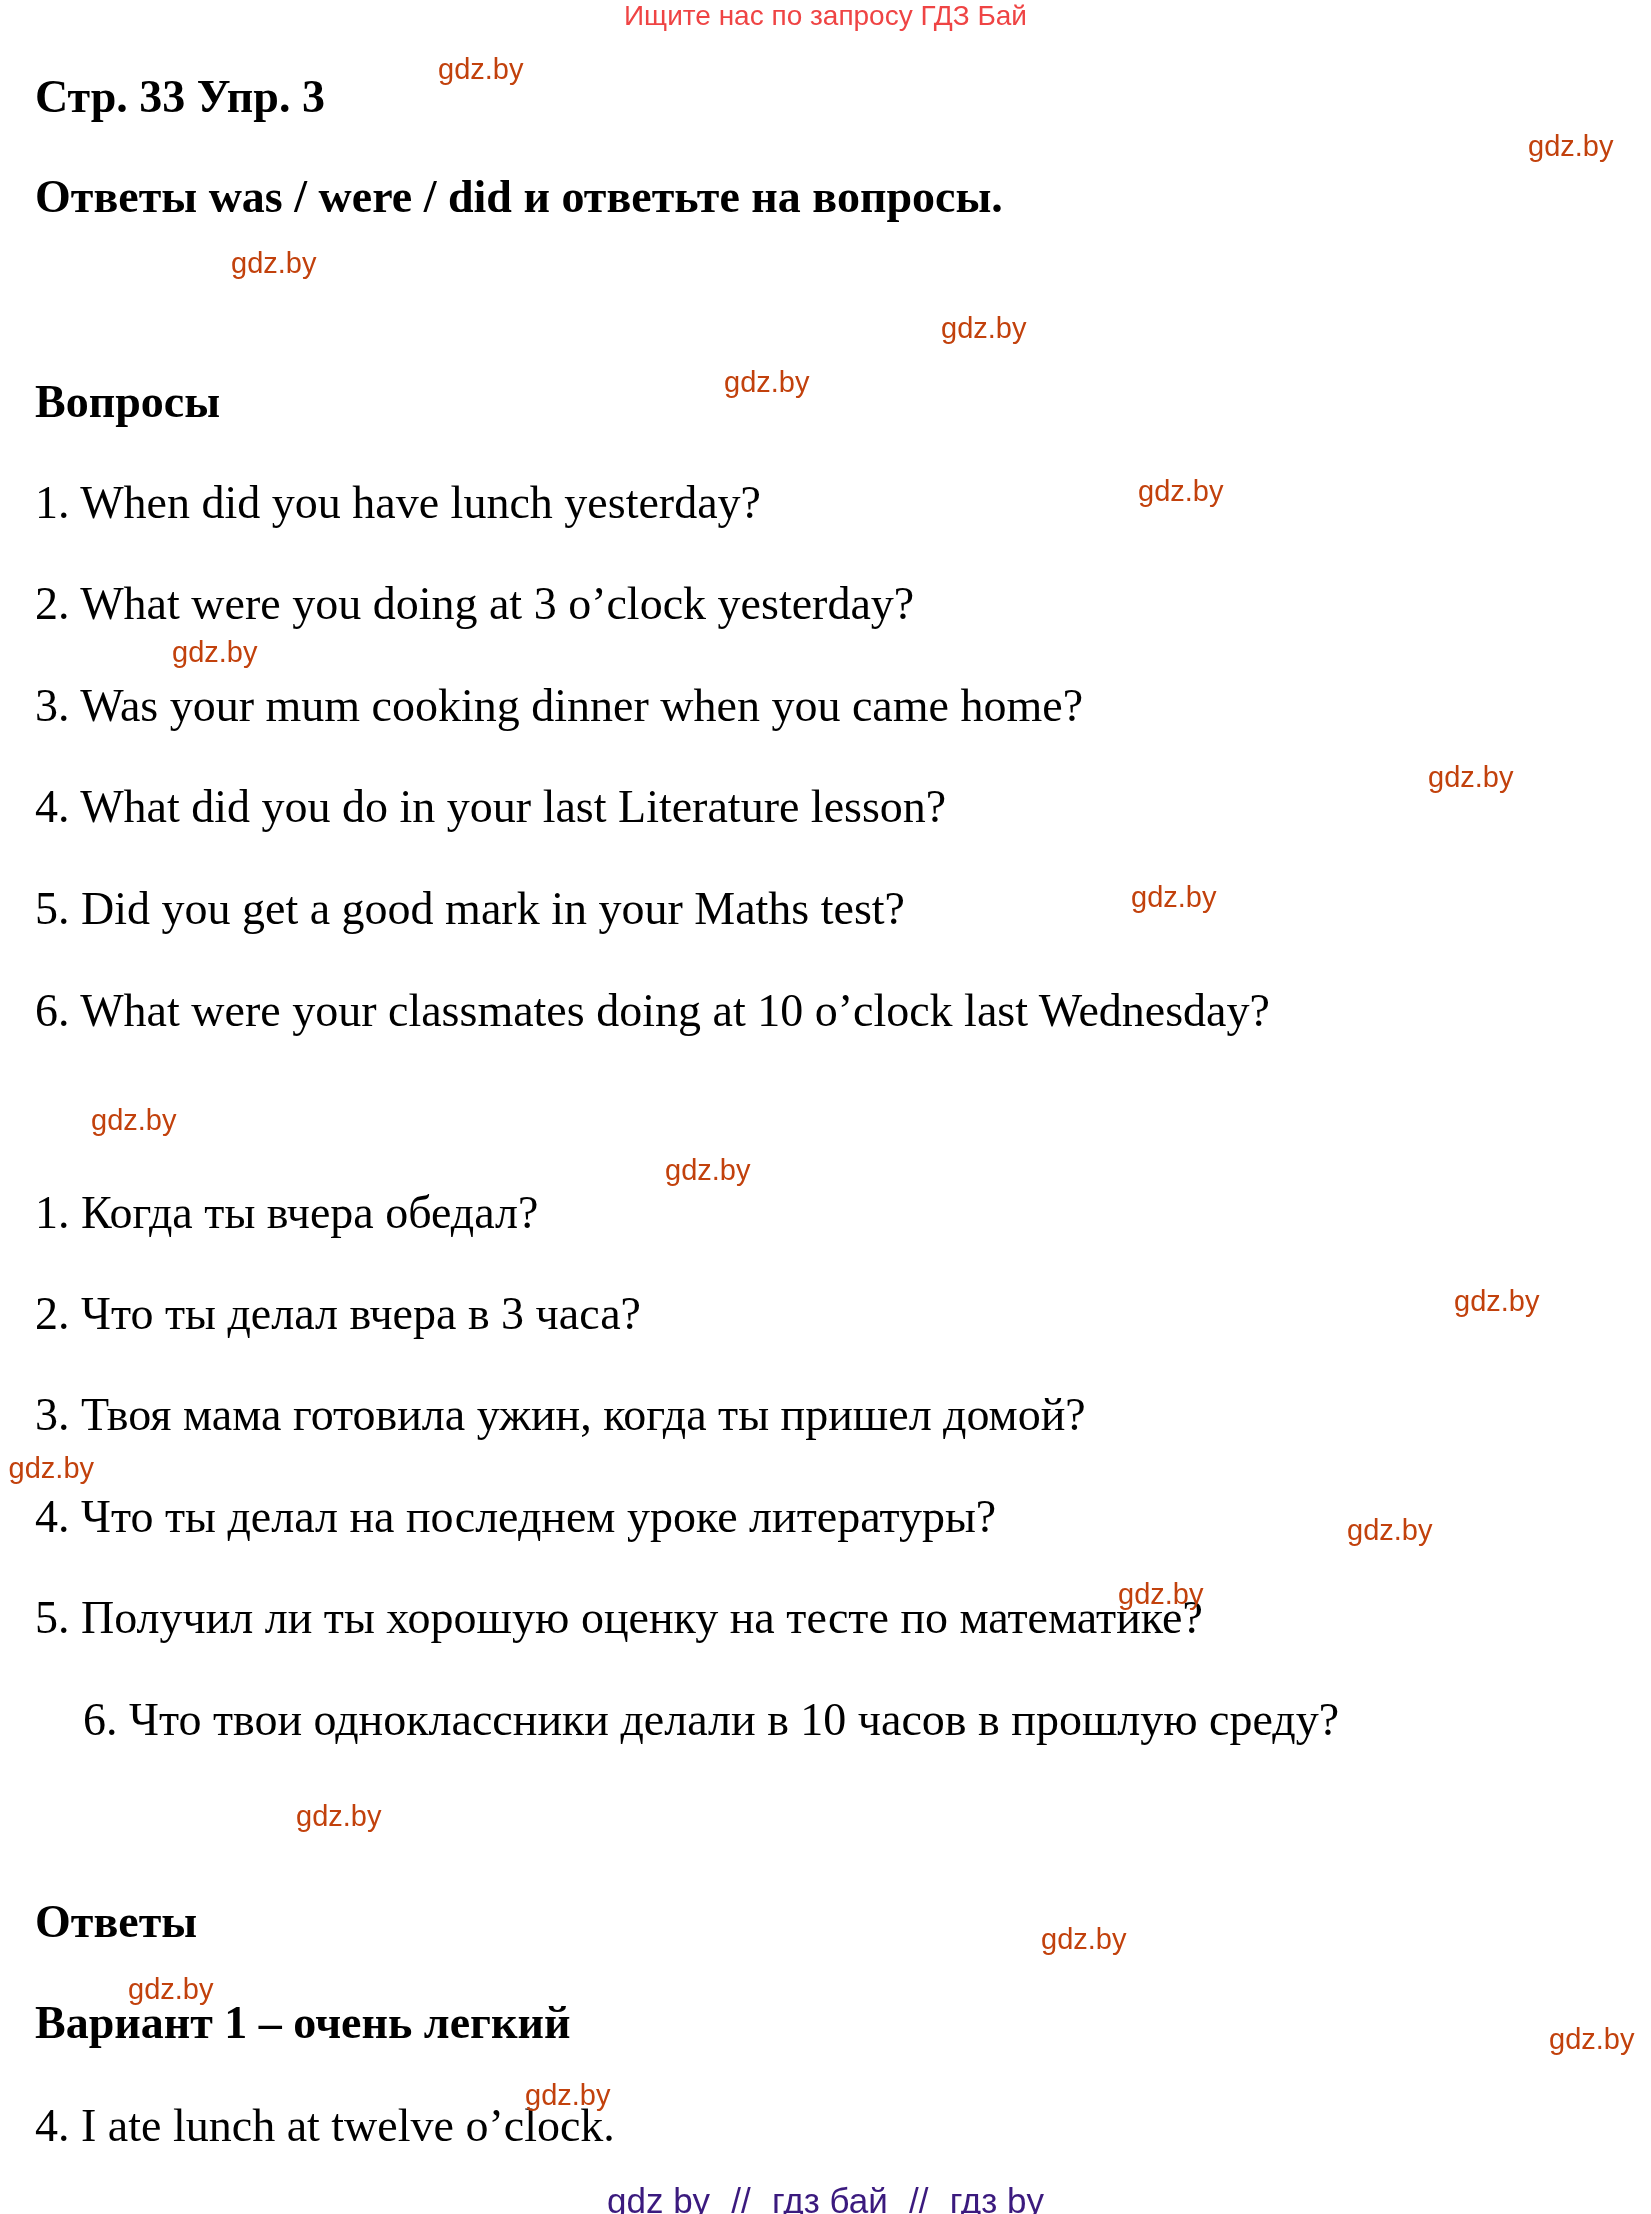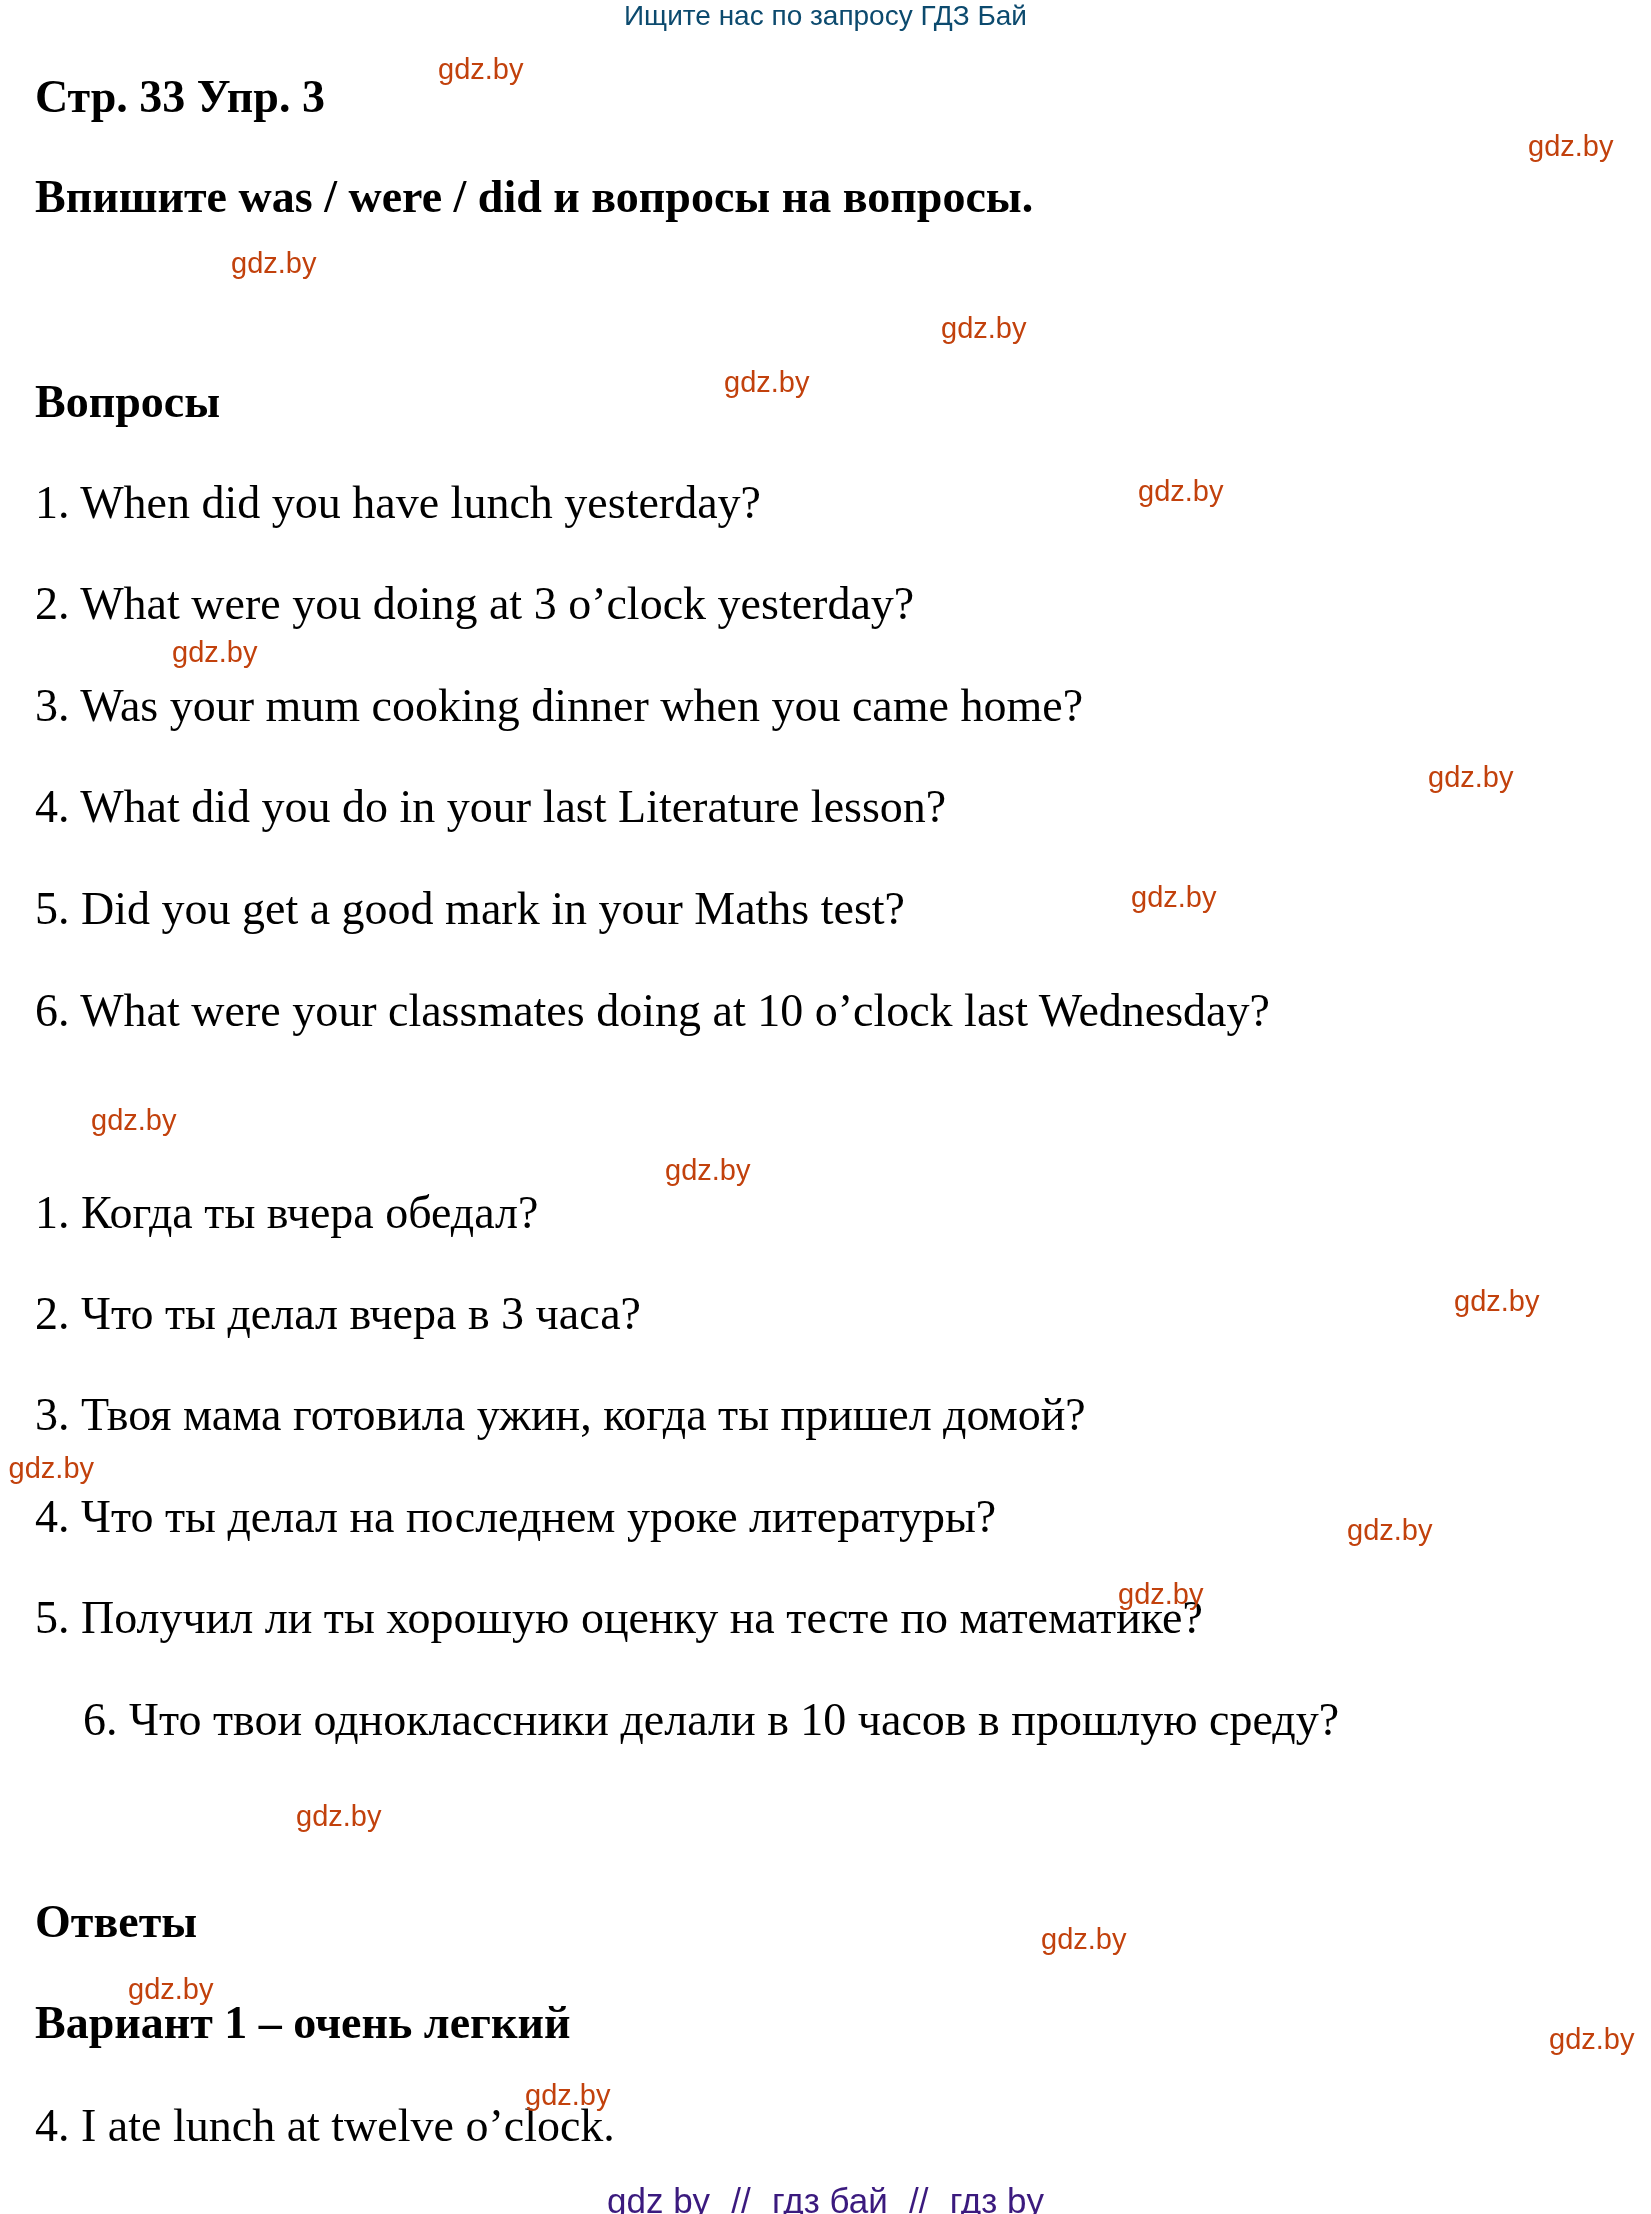--- a/index.html
+++ b/index.html
@@ -15,21 +15,21 @@
     font-family: "Liberation Serif", "DejaVu Serif", serif;
     color: #000000;
   }
   .abs { position: absolute; white-space: nowrap; }
   .top-banner {
     left: 0; width: 1651px; top: 0; height: 33px;
     text-align: center;
     font-family: "Liberation Sans", "DejaVu Sans", sans-serif;
     font-size: 28px;
     line-height: 31px;
-    color: #0c4a6e;
+    color: #ef4444;
   }
   .footer-links {
     left: 0; width: 1651px; top: 2187px; height: 28px;
     text-align: center;
     font-family: "Liberation Sans", "DejaVu Sans", sans-serif;
     font-size: 35px;
     line-height: 28px;
     color: #3b1a7e;
   }
   .footer-links .sep { padding: 0 11.5px; }
@@ -47,21 +47,21 @@
     line-height: 31px;
     color: #c2410c;
   }
 </style>
 </head>
 <body>
 
 <div class="abs top-banner">Ищите нас по запросу ГДЗ Бай</div>
 
 <div class="abs line bold" style="top:70px;">Стр. 33 Упр. 3</div>
-<div class="abs line bold" style="top:170px;">Впишите was / were / did и вопросы на вопросы.</div>
+<div class="abs line bold" style="top:170px;">Ответы was / were / did и ответьте на вопросы.</div>
 
 <div class="abs line bold" style="top:375px;">Вопросы</div>
 
 <div>
   <div class="abs line" style="top:476px;">1. When did you have lunch yesterday?</div>
   <div class="abs line" style="top:577px;">2. What were you doing at 3 o’clock yesterday?</div>
   <div class="abs line" style="top:679px;">3. Was your mum cooking dinner when you came home?</div>
   <div class="abs line" style="top:780px;">4. What did you do in your last Literature lesson?</div>
   <div class="abs line" style="top:882px;">5. Did you get a good mark in your Maths test?</div>
   <div class="abs line" style="top:984px;">6. What were your classmates doing at 10 o’clock last Wednesday?</div>

